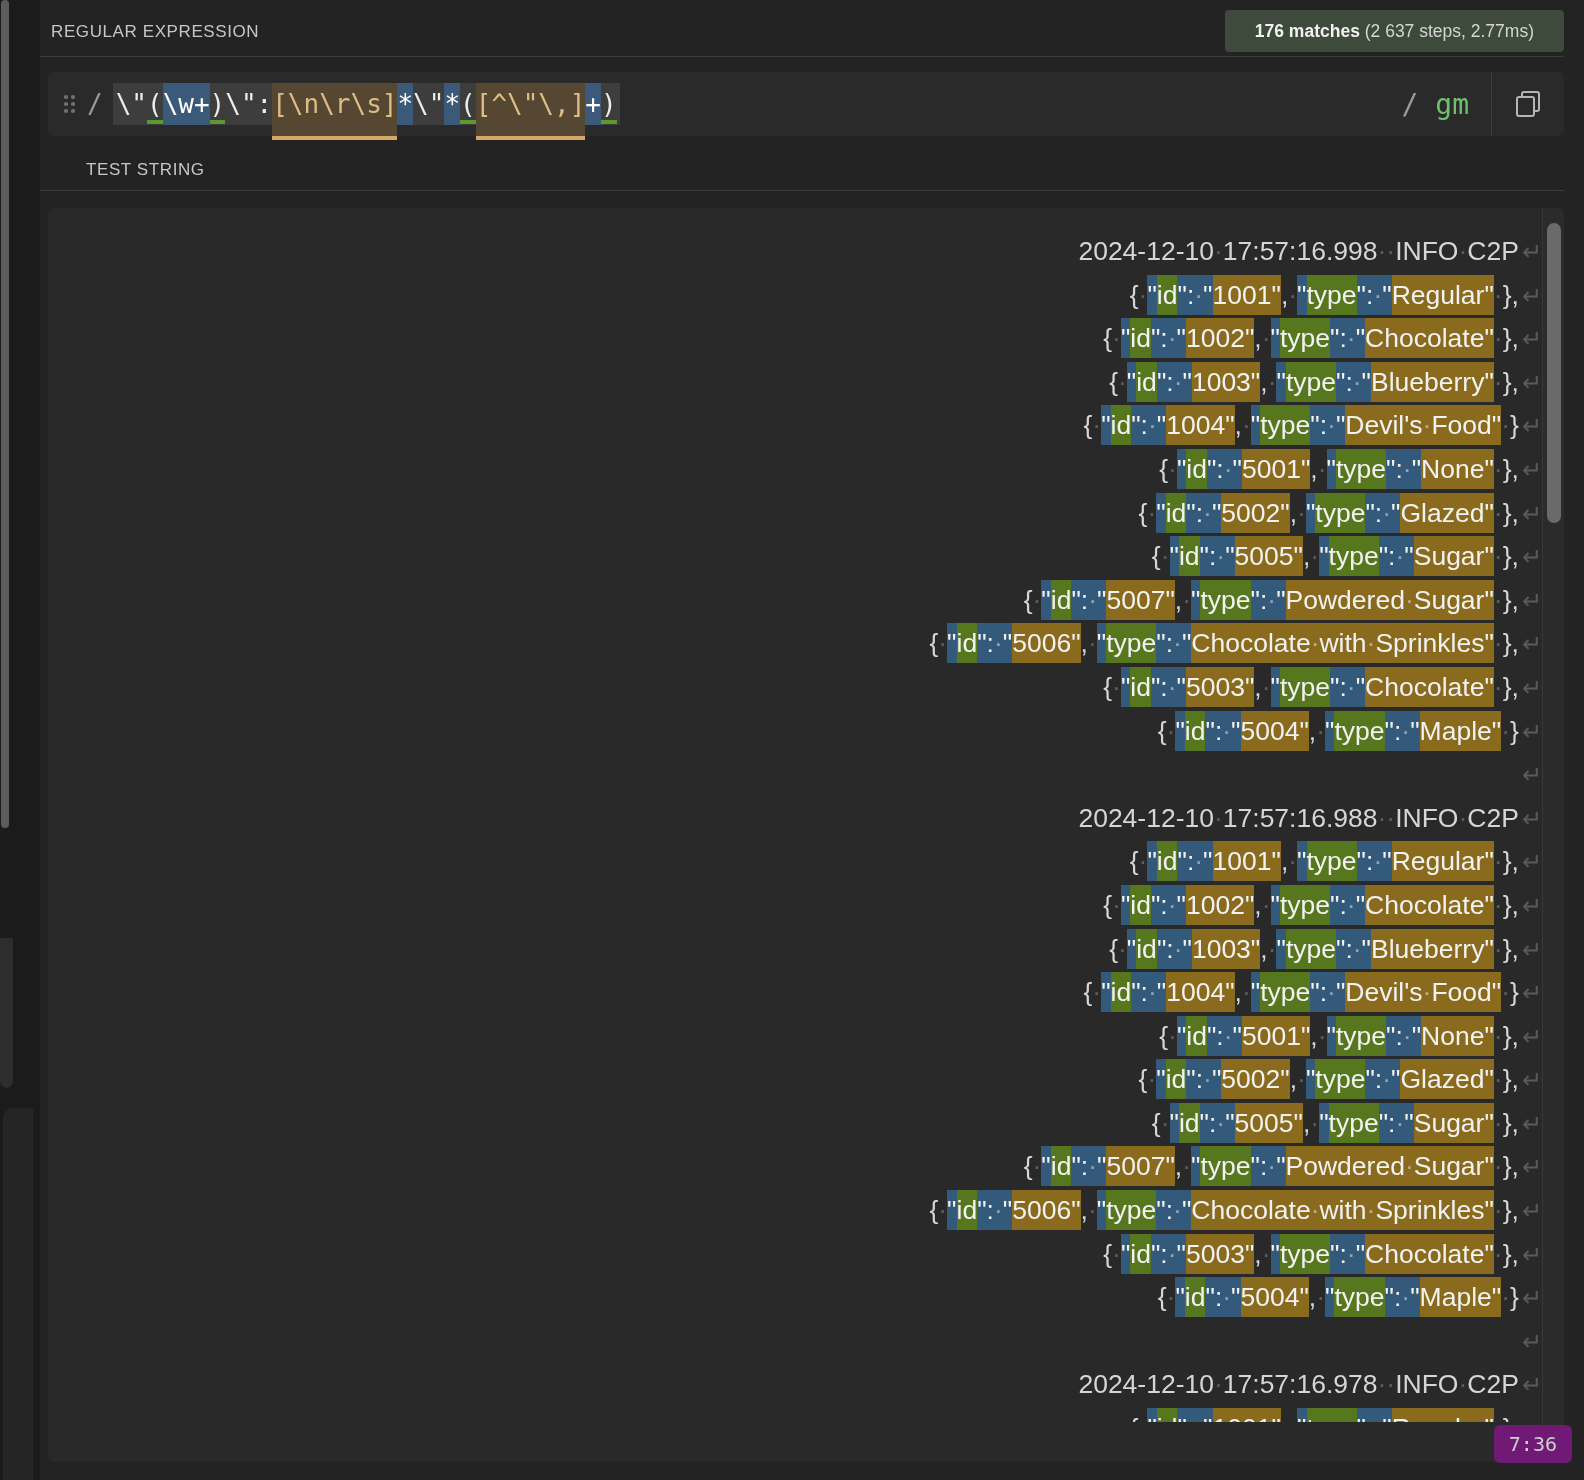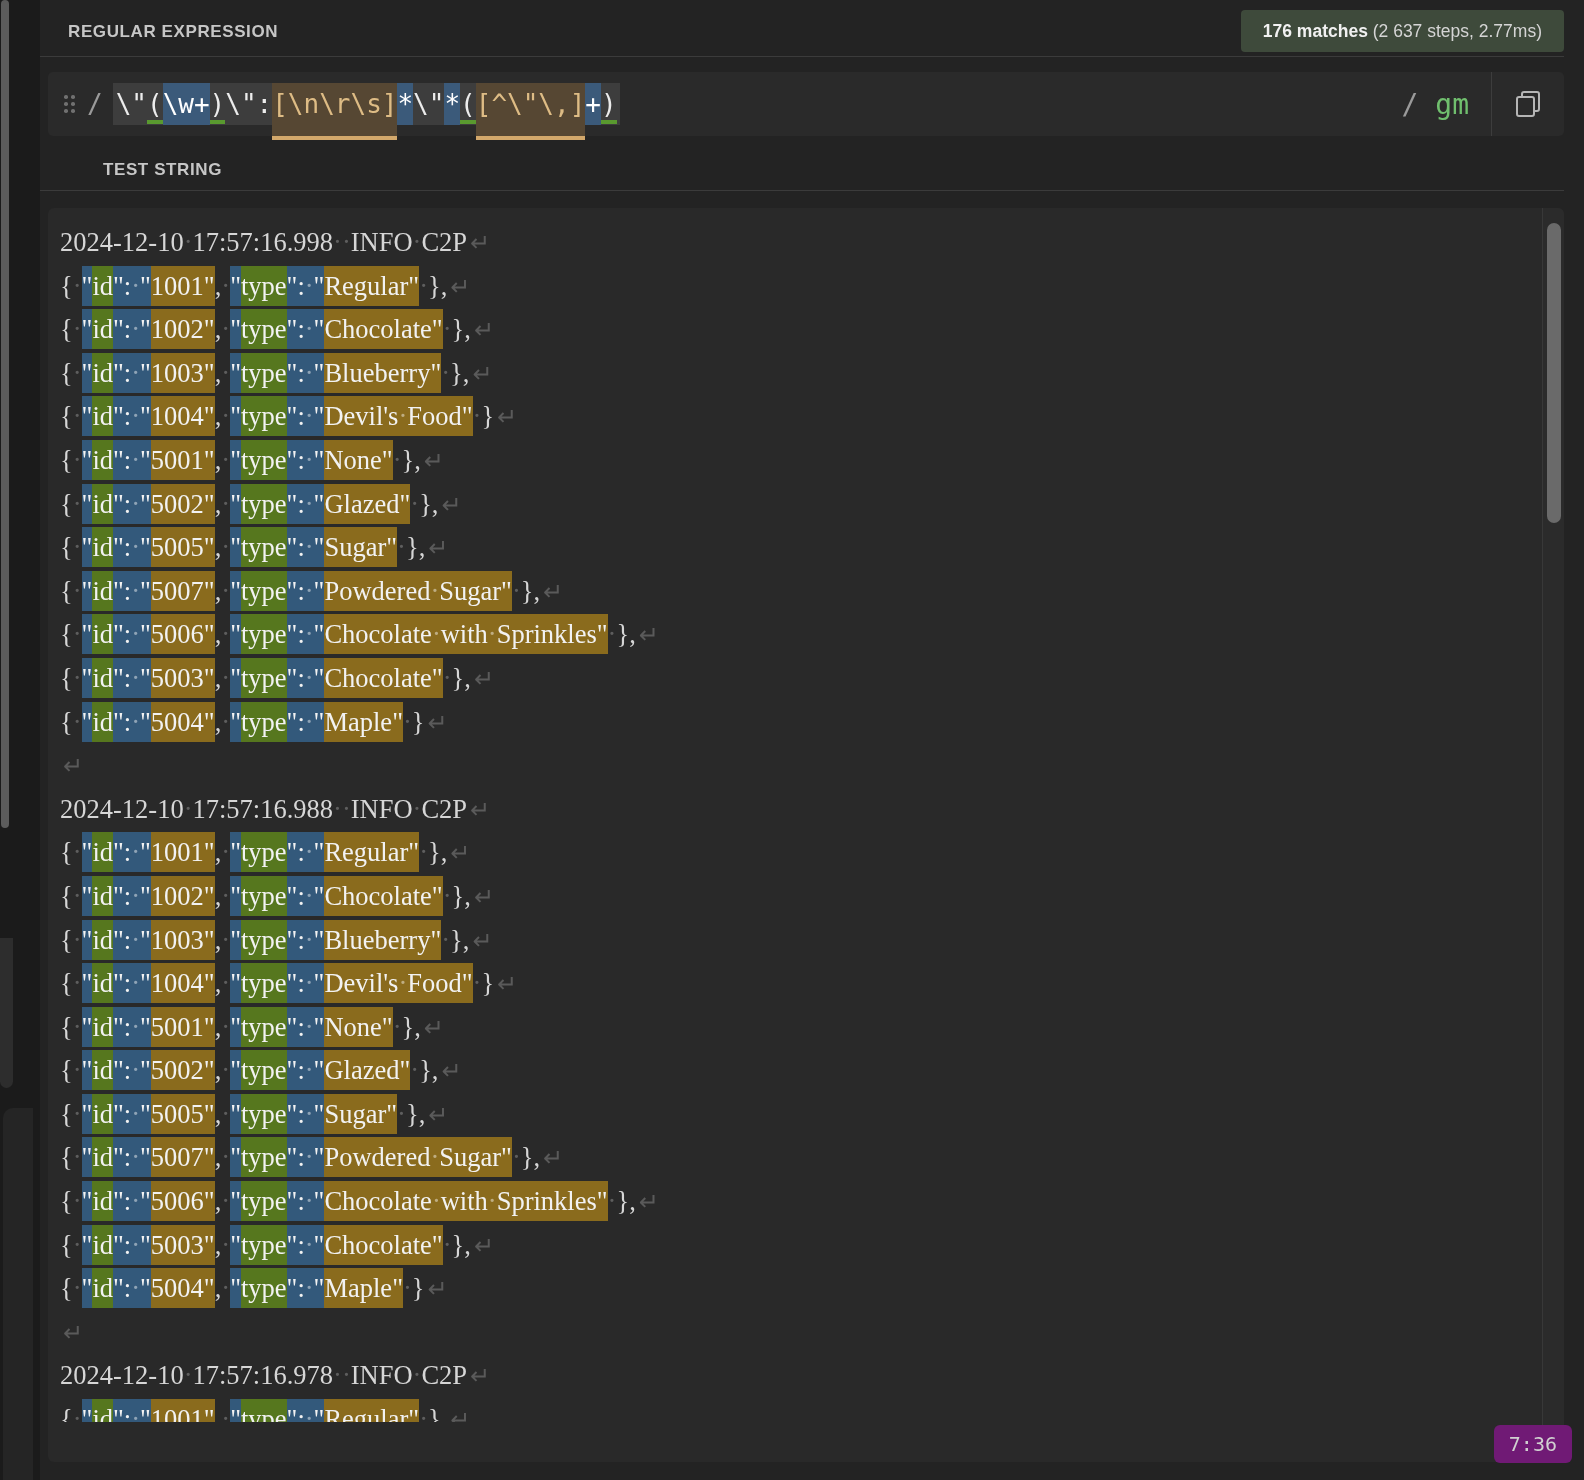--- a/index.html
+++ b/index.html
@@ -20,25 +20,25 @@
   *{margin:0;padding:0;box-sizing:border-box;}
   html,body{width:1584px;height:1480px;overflow:hidden;}
   body{background:var(--page-bg);font-family:"Liberation Sans",sans-serif;position:relative;}
 
   
   .left-rail{position:absolute;left:0;top:0;width:40px;height:1480px;background:#1b1b1b;}
   .win-scroll-thumb{position:absolute;left:1px;top:0;width:8px;height:828px;background:#5c5c5c;border-radius:4px;}
   .panel-edge-a{position:absolute;left:0;top:938px;width:13px;height:150px;background:#2d2d2d;border-radius:0 0 9px 9px;}
   .panel-edge-b{position:absolute;left:3px;top:1108px;width:30px;height:372px;background:#252525;border-radius:10px 0 0 0;}
 
-  .section-label{position:absolute;left:68px;font-size:17px;font-weight:bold;letter-spacing:.6px;color:#c6c6c6;}
+  .section-label{position:absolute;left:51px;font-size:17px;font-weight:normal;letter-spacing:.6px;color:#c6c6c6;}
   .divider{position:absolute;left:40px;right:20px;height:1px;background:#3b3b3b;}
 
   .match-badge{position:absolute;right:20px;top:10px;height:42px;line-height:42px;background:var(--badge-bg);
-    border-radius:4px;padding:0 22px;font-size:17.5px;color:#d5d5d5;white-space:nowrap;}
+    border-radius:4px;padding:0 30px;font-size:17.5px;color:#d5d5d5;white-space:nowrap;}
   .match-badge b{color:#f1f1f1;font-weight:bold;}
 
   
   .regex-box{position:absolute;left:48px;top:72px;width:1516px;height:64px;background:var(--panel-bg);
     border-radius:5px;display:flex;align-items:center;}
   .drag-handle{display:grid;grid-template-columns:repeat(2,4px);grid-auto-rows:4px;gap:3px;margin:0 12px 0 16px;}
   .drag-handle i{width:3.5px;height:3.5px;border-radius:50%;background:#707070;}
   .rx-delim{color:#9a9a9a;font-family:"DejaVu Sans Mono",monospace;font-size:26px;margin-right:10px;}
   .rx-text{font-family:"DejaVu Sans Mono",monospace;font-size:26px;white-space:pre;}
   .rx-sel{background:#3d3d3d;padding:6px 3px;}
@@ -52,21 +52,21 @@
   .rx-flags .flags{color:var(--flag-green);}
   .rx-divider{width:1px;height:64px;background:#3d3d3d;}
   .copy-btn{width:72px;height:64px;display:flex;align-items:center;justify-content:center;cursor:pointer;}
   .copy-icon{position:relative;width:24px;height:26px;}
   .copy-icon::before{content:"";position:absolute;top:0;right:0;width:15px;height:17px;border:2.5px solid #b5b5b5;border-radius:3px;}
   .copy-icon::after{content:"";position:absolute;bottom:0;left:0;width:15px;height:17px;border:2.5px solid #b5b5b5;border-radius:3px;background:var(--panel-bg);}
 
   
   .test-panel{position:absolute;left:48px;top:208px;width:1516px;height:1254px;background:var(--test-bg);border-radius:6px;}
   .viewport{position:absolute;left:0;top:0;width:1494px;height:1214px;overflow:hidden;}
-  .lines{padding:16px 0 0 12px;font-family:Liberation Serif, serif;font-size:26.5px;line-height:36px;white-space:pre;}
+  .lines{padding:16px 0 0 12px;font-family:Liberation Sans, sans-serif;font-size:26.5px;line-height:55px;white-space:pre;text-align:right;}
   .line{height:43.6px;}
   .plain{color:#d6d6d6;}
   .hl{color:#f2f2f2;padding:5px 0;}
   .m{background:var(--match-blue);}
   .g1{background:var(--g1-green);}
   .g2{background:var(--g2-tan);}
   .ws{color:#5e5e5e;}
   .hl .ws{color:rgba(255,255,255,.45);}
   .ret{color:#5a5a5a;font-size:24px;padding-left:3px;}
 

